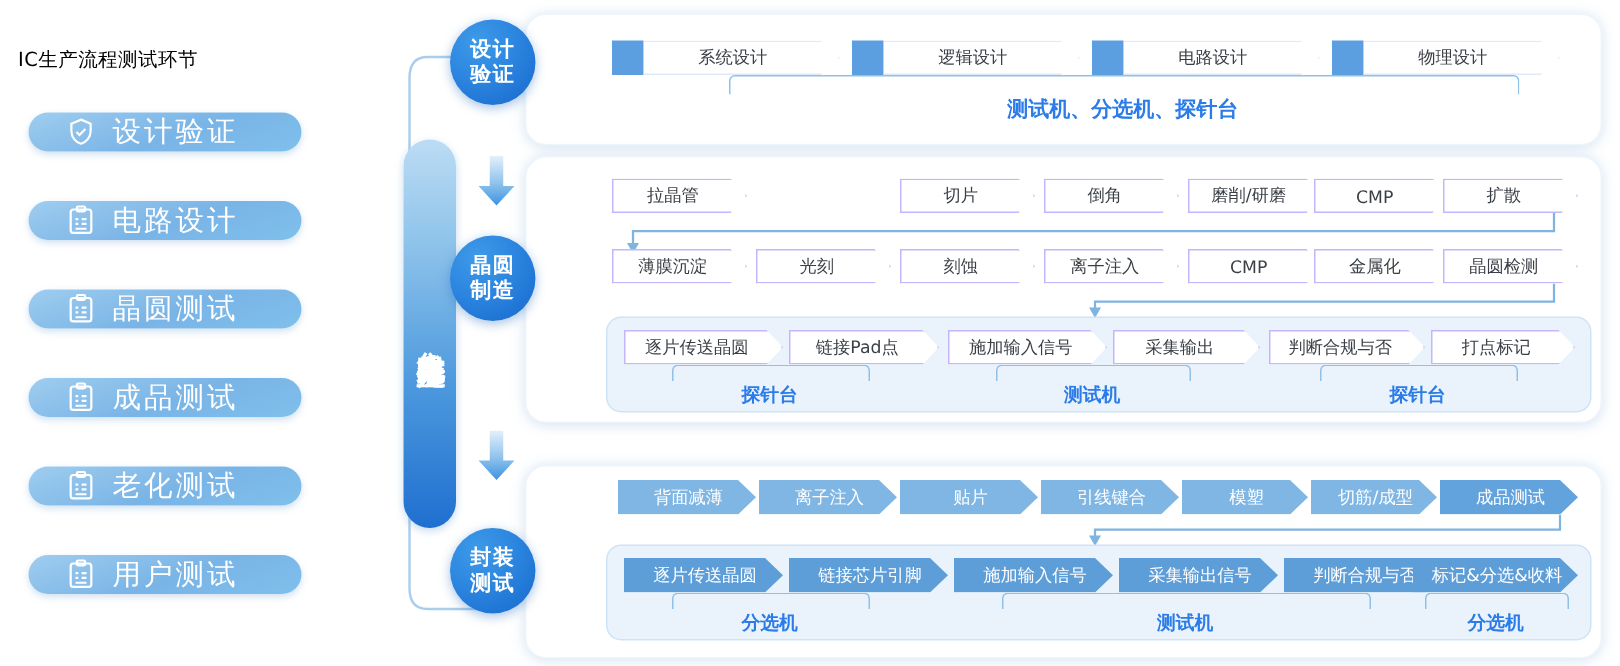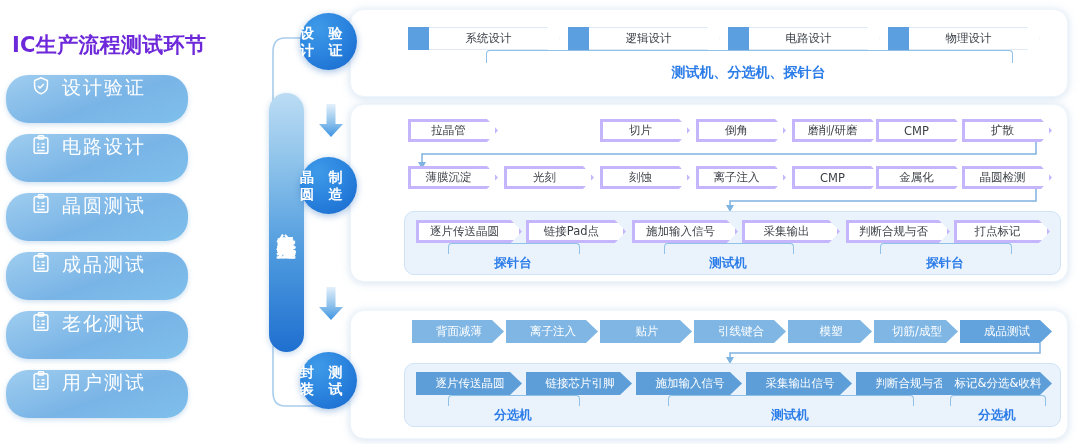--- a/index.html
+++ b/index.html
@@ -9,29 +9,29 @@
     font-family:"DejaVu Sans","Liberation Sans",sans-serif;
     overflow:hidden;
     position:relative;
   }
   #root{position:relative;width:1080px;height:444px;}
 
   
   .sidebar{position:absolute;left:0;top:0;width:250px;height:444px;}
   .side-title{
     position:absolute;left:12px;top:31px;
-    font-size:21px;font-weight:bold;color:#6d28d9;
+    font-size:13px;font-weight:normal;color:#000000;
     letter-spacing:.3px;white-space:nowrap;
   }
   .pill{
-    position:absolute;left:6px;width:182px;height:48px;
+    position:absolute;left:19px;width:182px;height:26px;
     border-radius:22px;
     background:linear-gradient(160deg,#9fcdef 0%,#79b4e6 55%,#7fc0ec 100%);
     box-shadow:0 2px 5px rgba(120,170,215,.35);
-    display:flex;
+    display:flex;align-items:center;
   }
   .pill .p-ico{
     width:22px;height:22px;margin-left:24px;margin-right:10px;
     flex:0 0 auto;display:block;
   }
   .pill .p-lbl{
     color:#ffffff;font-size:19px;letter-spacing:2px;white-space:nowrap;
   }
 
   
@@ -46,21 +46,21 @@
     color:#ffffff;font-size:19px;font-weight:bold;line-height:1.03;
     writing-mode:vertical-rl;text-orientation:upright;letter-spacing:1px;
   }
   .hook{position:absolute;pointer-events:none;}
 
   
   .stage{
     position:absolute;width:57px;height:57px;border-radius:50%;
     background:radial-gradient(circle at 32% 26%,#3e9ae8 0%,#2d87e0 42%,#1667cc 100%);
     box-shadow:0 2px 7px rgba(40,110,190,.42);
-    display:flex;align-items:center;justify-content:center;
+    display:flex;flex-direction:column;align-items:center;justify-content:center;
     z-index:6;
   }
   .stage b{
     color:#fff;font-size:14px;font-weight:bold;line-height:1.18;
     letter-spacing:1px;display:block;
   }
 
   
   .panel{
     position:absolute;background:#ffffff;border-radius:14px;
@@ -73,21 +73,21 @@
   }
 
   
   .chip{
     position:absolute;height:23px;display:flex;align-items:center;justify-content:center;
     font-size:11.5px;white-space:nowrap;box-sizing:border-box;
   }
   
   .chip.outline{
     background:#ffffff;color:#3a3f46;
-    border:3px solid #c4b5fd;
+    border:1px solid #c4b5fd;
     clip-path:polygon(0 0, calc(100% - 11px) 0, 100% 50%, calc(100% - 11px) 100%, 0 100%);
     padding-right:9px;
   }
   .chip.outline::after{
     content:"";position:absolute;right:0;top:0;bottom:0;width:12px;
   }
   
   .chip.filled{
     color:#ffffff;border:none;
     clip-path:polygon(0 0, calc(100% - 12px) 0, 100% 50%, calc(100% - 12px) 100%, 0 100%);

